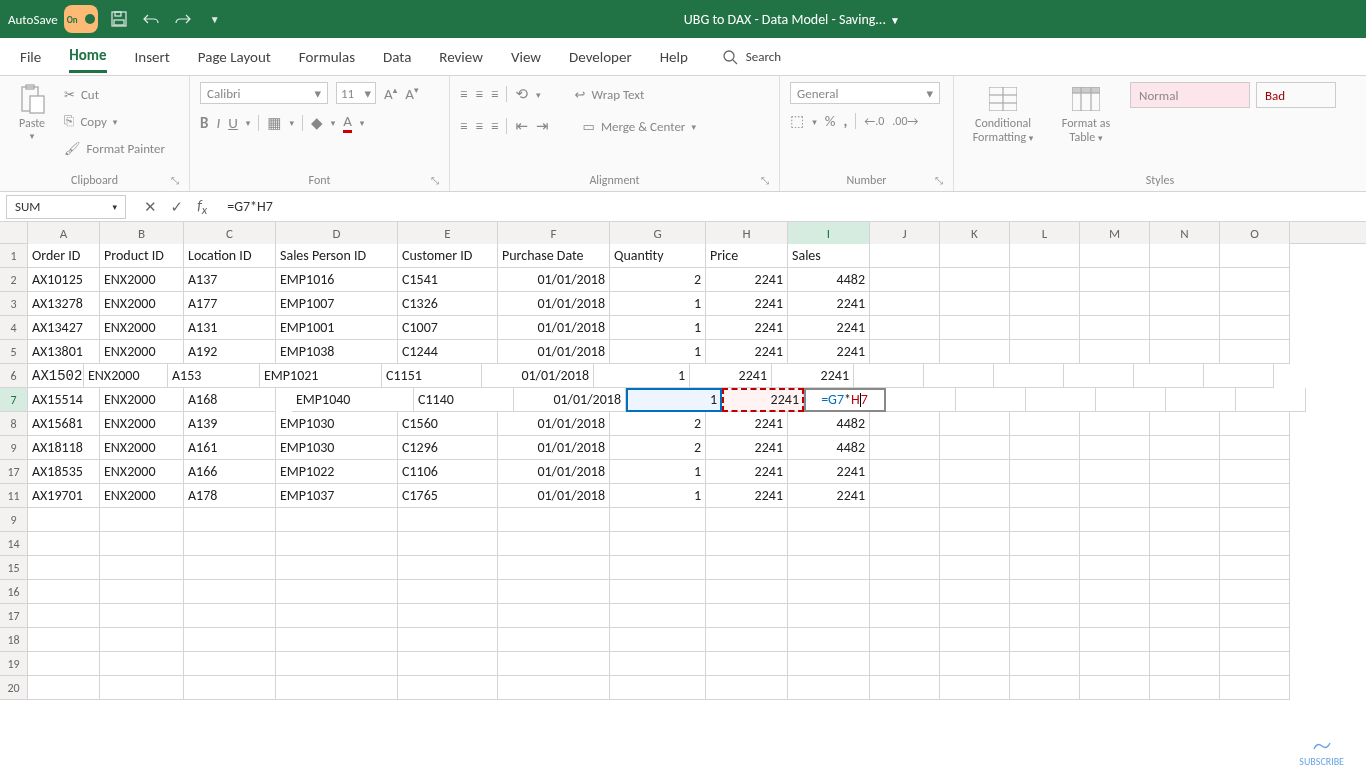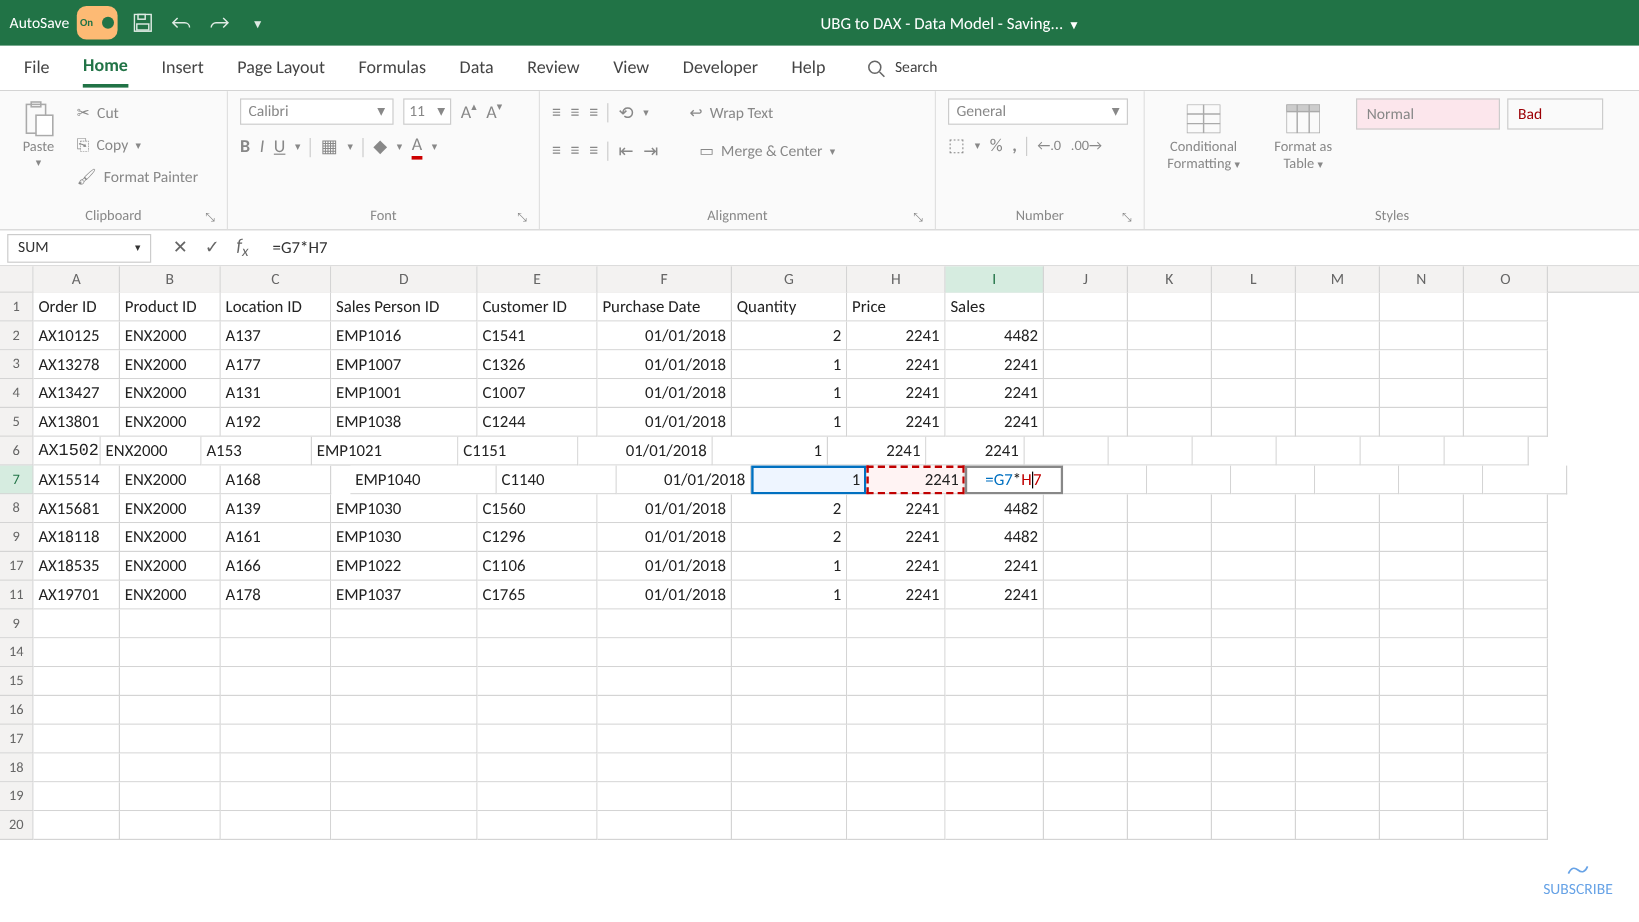--- a/index.html
+++ b/index.html
@@ -54,21 +54,21 @@
 .row { display: flex; height: 24px; }
 .cell { border-right: 1px solid #d4d4d4; border-bottom: 1px solid #d4d4d4; padding: 0 4px; display: flex; align-items: center; font-size: 14px; background: #fff; overflow: hidden; white-space: nowrap; color: #222; }
 .cell.r { justify-content: flex-end; }
 
 .sel-blue { outline: 2px solid #0070c0; outline-offset: -2px; background: #eef5ff; }
 .sel-red { outline: 2px dashed #c00000; outline-offset: -2px; background: #fff3f3; }
 .editing { outline: 2px solid #888; outline-offset: -2px; justify-content: center; }
 .editing-cursor { display:inline-block; width:1px; height:14px; background:#000; vertical-align:middle; animation:blink 1s step-start infinite;}
 @keyframes blink{50%{opacity:0}}
 
-.watermark { position: absolute; right: 22px; bottom: 19px; font-size: 13px; color: #0366d6; text-align: right; opacity:.6;}
+.watermark { position: absolute; right: 22px; bottom: 0; font-size: 10px; color: #0366d6; text-align: right; opacity:.6;}
 .watermark svg{display:block;margin:0 auto 2px;}
 </style>
 </head>
 <body>
 
 <div class="titlebar">
   <div class="autosave">
     <span>AutoSave</span>
     <div class="toggle">
       <span>On</span>

